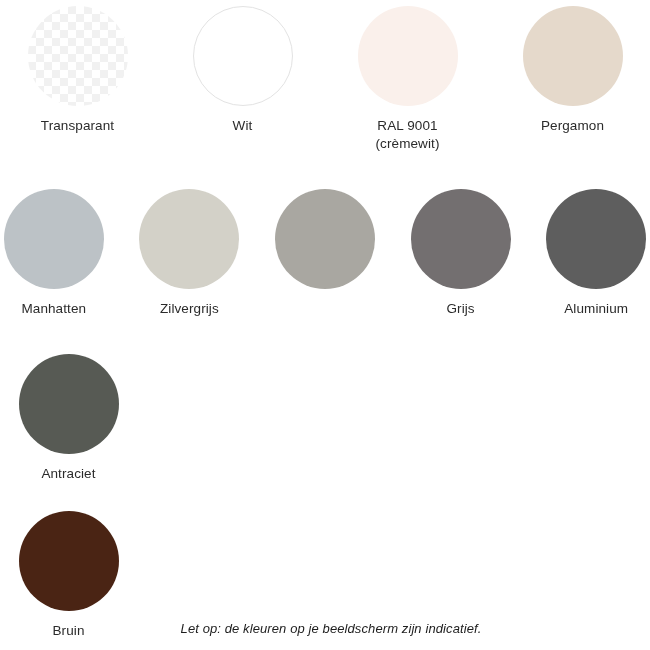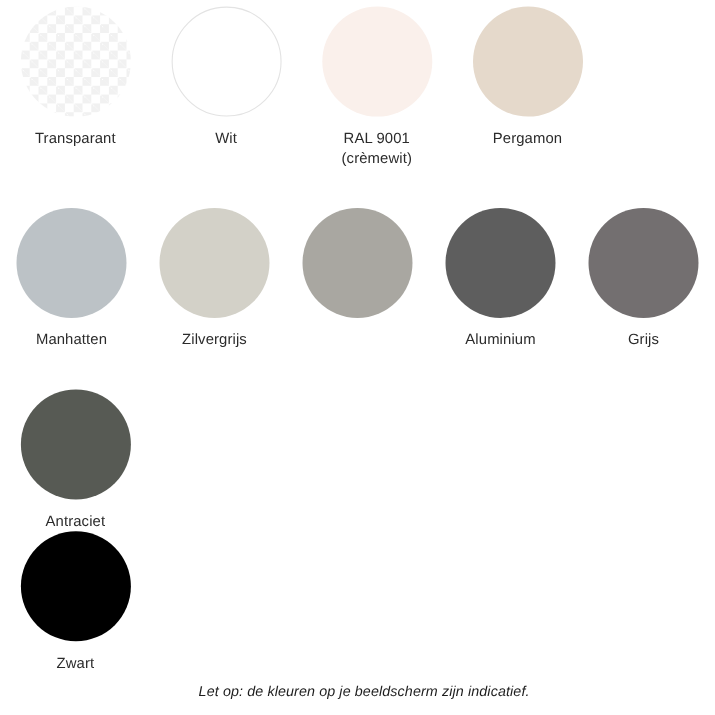--- a/index.html
+++ b/index.html
@@ -22,21 +22,23 @@
     flex-direction: column;
     box-sizing: border-box;
   }
 
   .swatch-grid {
     padding-top: 6px;
   }
 
   .swatch-row {
     display: flex;
+    justify-content: center;
     align-items: flex-start;
+    gap: 28px;
   }
 
   .swatch-cell {
     width: 137px;
     display: flex;
     flex-direction: column;
     align-items: center;
     box-sizing: border-box;
   }
 
@@ -118,33 +120,37 @@
         <div class="swatch-label">Manhatten</div>
       </div>
       <div class="swatch-cell">
         <div class="swatch-circle" style="background-color: rgb(211, 209, 200);"></div>
         <div class="swatch-label">Zilvergrijs</div>
       </div>
       <div class="swatch-cell">
         <div class="swatch-circle" style="background-color: rgb(169, 167, 161);"></div>
       </div>
       <div class="swatch-cell">
+        <div class="swatch-circle" style="background-color: rgb(115, 111, 112);"></div>
+        <div class="swatch-label">Grijs</div>
+      </div>
+      <div class="swatch-cell">
         <div class="swatch-circle" style="background-color: rgb(94, 94, 94);"></div>
         <div class="swatch-label">Aluminium</div>
-      </div>
-      <div class="swatch-cell">
-        <div class="swatch-circle" style="background-color: rgb(115, 111, 112);"></div>
-        <div class="swatch-label">Grijs</div>
       </div>
     </div>
 
     <div class="swatch-row" style="margin-top:36px;flex-direction:column;">
       <div class="swatch-cell">
         <div class="swatch-circle" style="background-color: rgb(87, 90, 84);"></div>
         <div class="swatch-label">Antraciet</div>
+      </div>
+      <div class="swatch-cell">
+        <div class="swatch-circle" style="background-color: rgb(74, 36, 20);"></div>
+        <div class="swatch-label">Bruin</div>
       </div>
       <div class="swatch-cell">
         <div class="swatch-circle" style="background-color: rgb(0, 0, 0);"></div>
         <div class="swatch-label">Zwart</div>
       </div>
     </div>
 
   </div>
 
   <div class="board-footnote">Let op: de kleuren op je beeldscherm zijn indicatief.</div>

